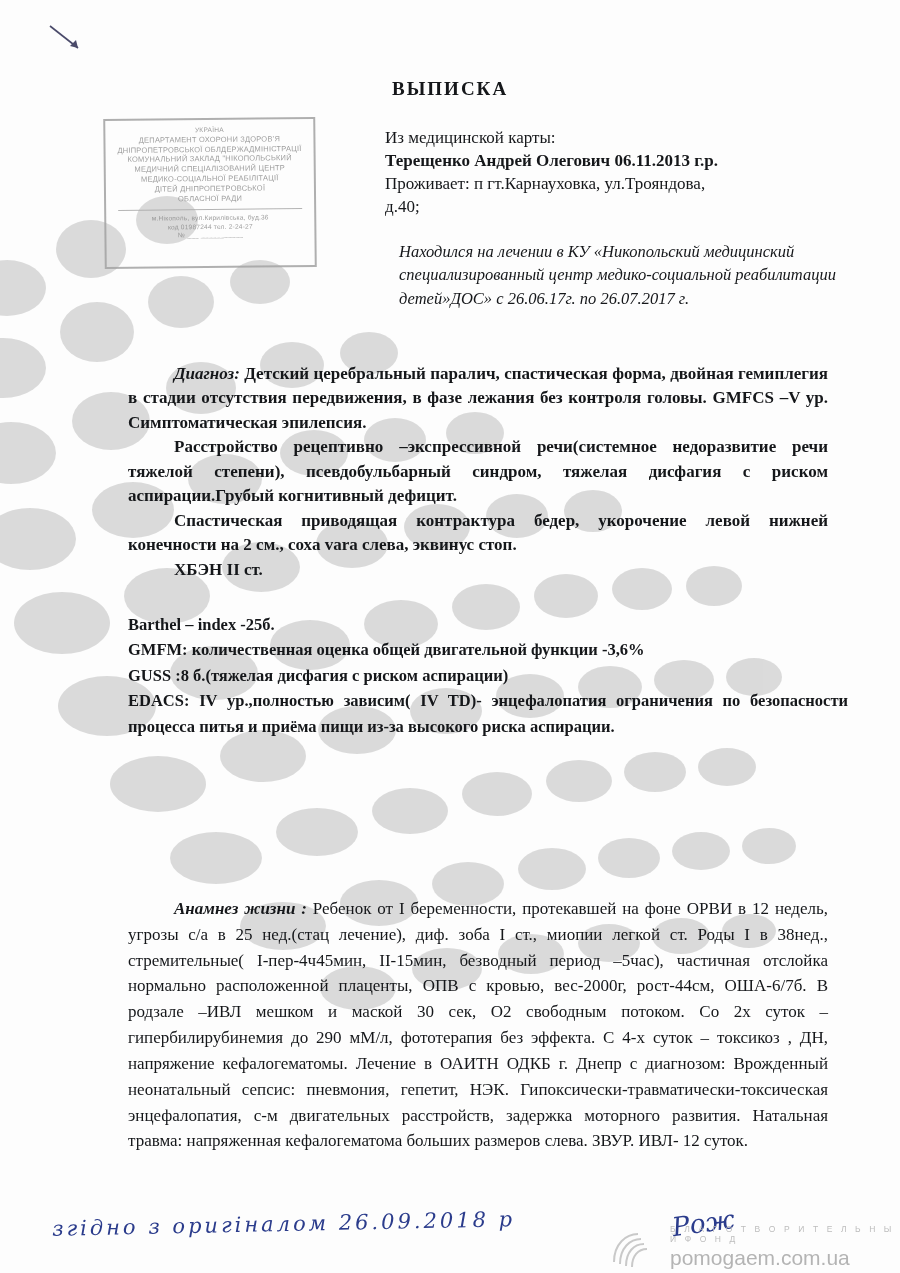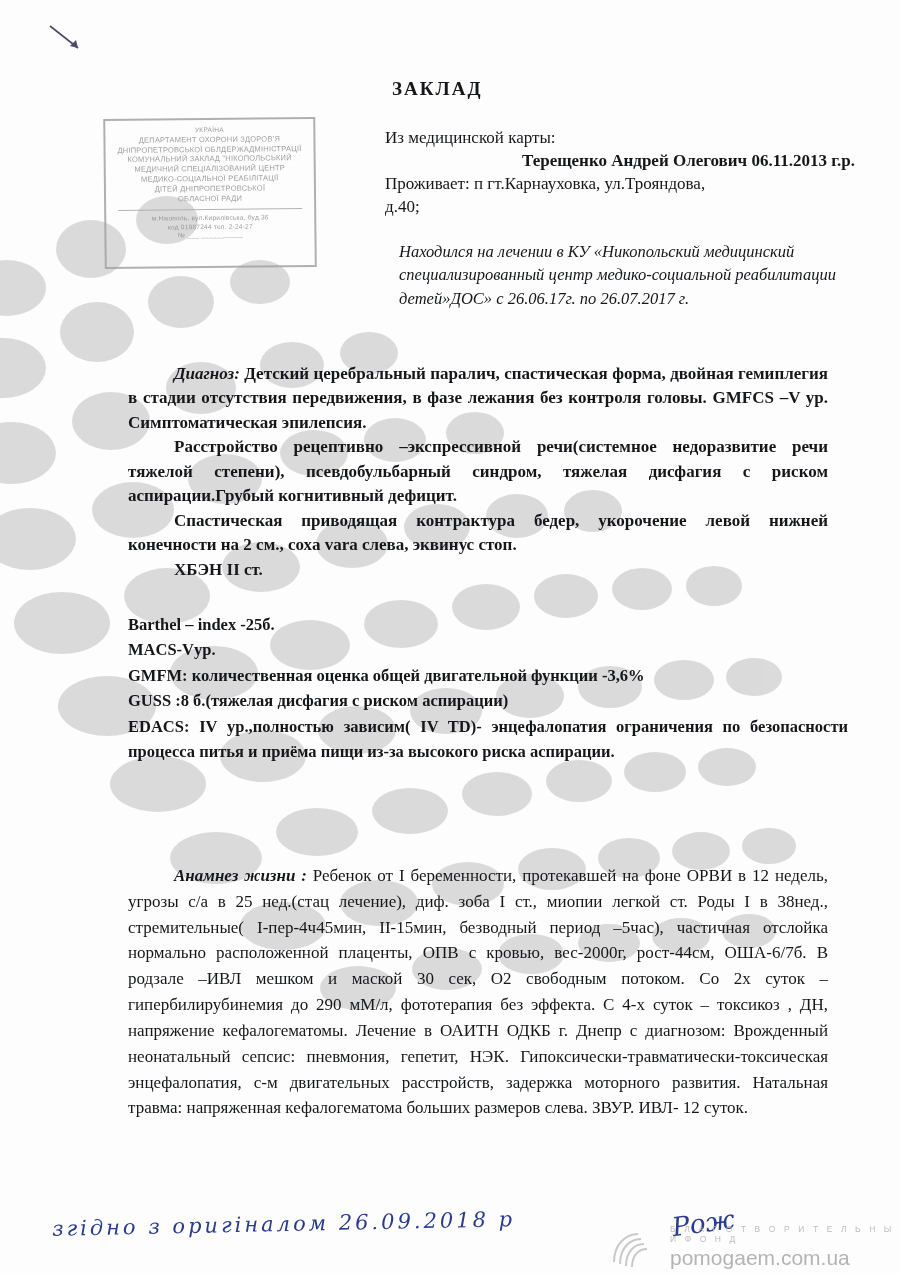--- a/index.html
+++ b/index.html
@@ -81,21 +81,21 @@
     position: absolute;
     font-size: 17px;
     line-height: 1.36;
   }
   .head-block {
     left: 385px;
     top: 126px;
     width: 470px;
   }
   .head-block .ln { display: block; white-space: nowrap; }
-  .b { font-weight: bold; text-align: right; }
+  .b { font-weight: bold; }
   .bi { font-weight: bold; font-style: italic; }
 
   .stay-block {
     left: 399px;
     top: 240px;
     width: 470px;
     font-style: italic;
     font-size: 16.5px;
     line-height: 1.42;
   }
@@ -118,21 +118,21 @@
     width: 720px;
     font-weight: bold;
     font-size: 16.5px;
     line-height: 1.54;
   }
   .scores-block .row { display: block; }
   .scores-block .multi { text-align: justify; }
 
   .anam-block {
     left: 128px;
-    top: 863px;
+    top: 896px;
     width: 700px;
     font-size: 17px;
     line-height: 1.52;
     text-align: justify;
   }
   .anam-block .lead { text-indent: 46px; }
 
   
   .handwriting {
     position: absolute;
@@ -267,21 +267,21 @@
     <span class="s-line">МЕДИЧНИЙ СПЕЦІАЛІЗОВАНИЙ ЦЕНТР</span>
     <span class="s-line">МЕДИКО-СОЦІАЛЬНОЇ РЕАБІЛІТАЦІЇ</span>
     <span class="s-line">ДІТЕЙ ДНІПРОПЕТРОВСЬКОЇ</span>
     <span class="s-line">ОБЛАСНОЇ РАДИ</span>
     <div class="s-rule"></div>
     <span class="s-line s-small">м.Нікополь, вул.Кирилівська, буд.36</span>
     <span class="s-line s-small">код 01987244      тел. 2-24-27</span>
     <span class="s-line s-small">№ ___ ___________</span>
   </div>
 
-  <div class="title">ЗАКЛАД</div>
+  <div class="title">ВЫПИСКА</div>
 
   <div class="block head-block">
     <span class="ln">Из медицинской карты:</span>
     <span class="ln b">Терещенко Андрей  Олегович 06.11.2013 г.р.</span>
     <span class="ln">Проживает: п гт.Карнауховка,  ул.Трояндова,</span>
     <span class="ln">д.40;</span>
   </div>
 
   <div class="block stay-block">
     <span class="ln">Находился на лечении в КУ «Никопольский</span>
@@ -295,21 +295,20 @@
       <span class="bi">Диагноз:</span>
       <span>Детский церебральный паралич, спастическая форма, двойная гемиплегия в стадии отсутствия передвижения, в фазе лежания без контроля головы.  GMFCS –V ур. Симптоматическая эпилепсия.</span>
     </p>
     <p class="spaced">Расстройство рецептивно –экспрессивной речи(системное недоразвитие речи тяжелой степени), псевдобульбарный синдром, тяжелая дисфагия с риском аспирации.Грубый когнитивный дефицит.</p>
     <p class="spaced">Спастическая приводящая контрактура бедер, укорочение левой нижней конечности на 2 см., соха vara слева, эквинус стоп.</p>
     <p class="spaced">ХБЭН II ст.</p>
   </div>
 
   <div class="block scores-block">
     <span class="row">Barthel – index -25б.</span>
-    <span class="row">MACS-Vур.</span>
     <span class="row">GMFM: количественная оценка общей двигательной функции -3,6%</span>
     <span class="row">GUSS :8 б.(тяжелая дисфагия с риском аспирации)</span>
     <span class="row multi">EDACS: IV ур.,полностью зависим( IV TD)- энцефалопатия ограничения по безопасности процесса питья и приёма пищи из-за высокого риска аспирации.</span>
   </div>
 
   <div class="block anam-block">
     <p class="lead" style="margin:0;">
       <span class="bi">Анамнез жизни :</span>
       <span>Ребенок от I беременности,  протекавшей на фоне ОРВИ в 12 недель, угрозы с/а в 25 нед.(стац лечение), диф. зоба I ст., миопии легкой ст. Роды I в 38нед.,   стремительные( I-пер-4ч45мин,  II-15мин, безводный период –5час), частичная отслойка нормально расположенной плаценты, ОПВ с кровью, вес-2000г, рост-44см, ОША-6/7б. В родзале –ИВЛ мешком и маской 30 сек, О2 свободным потоком. Со 2х суток – гипербилирубинемия до 290 мМ/л, фототерапия без эффекта. С 4-х суток – токсикоз , ДН, напряжение кефалогематомы. Лечение в ОАИТН  ОДКБ г. Днепр с диагнозом: Врожденный неонатальный сепсис: пневмония, гепетит, НЭК.   Гипоксически-травматически-токсическая   энцефалопатия,   с-м двигательных расстройств, задержка моторного развития. Натальная травма: напряженная кефалогематома больших размеров слева. ЗВУР. ИВЛ- 12 суток.</span>
     </p>

